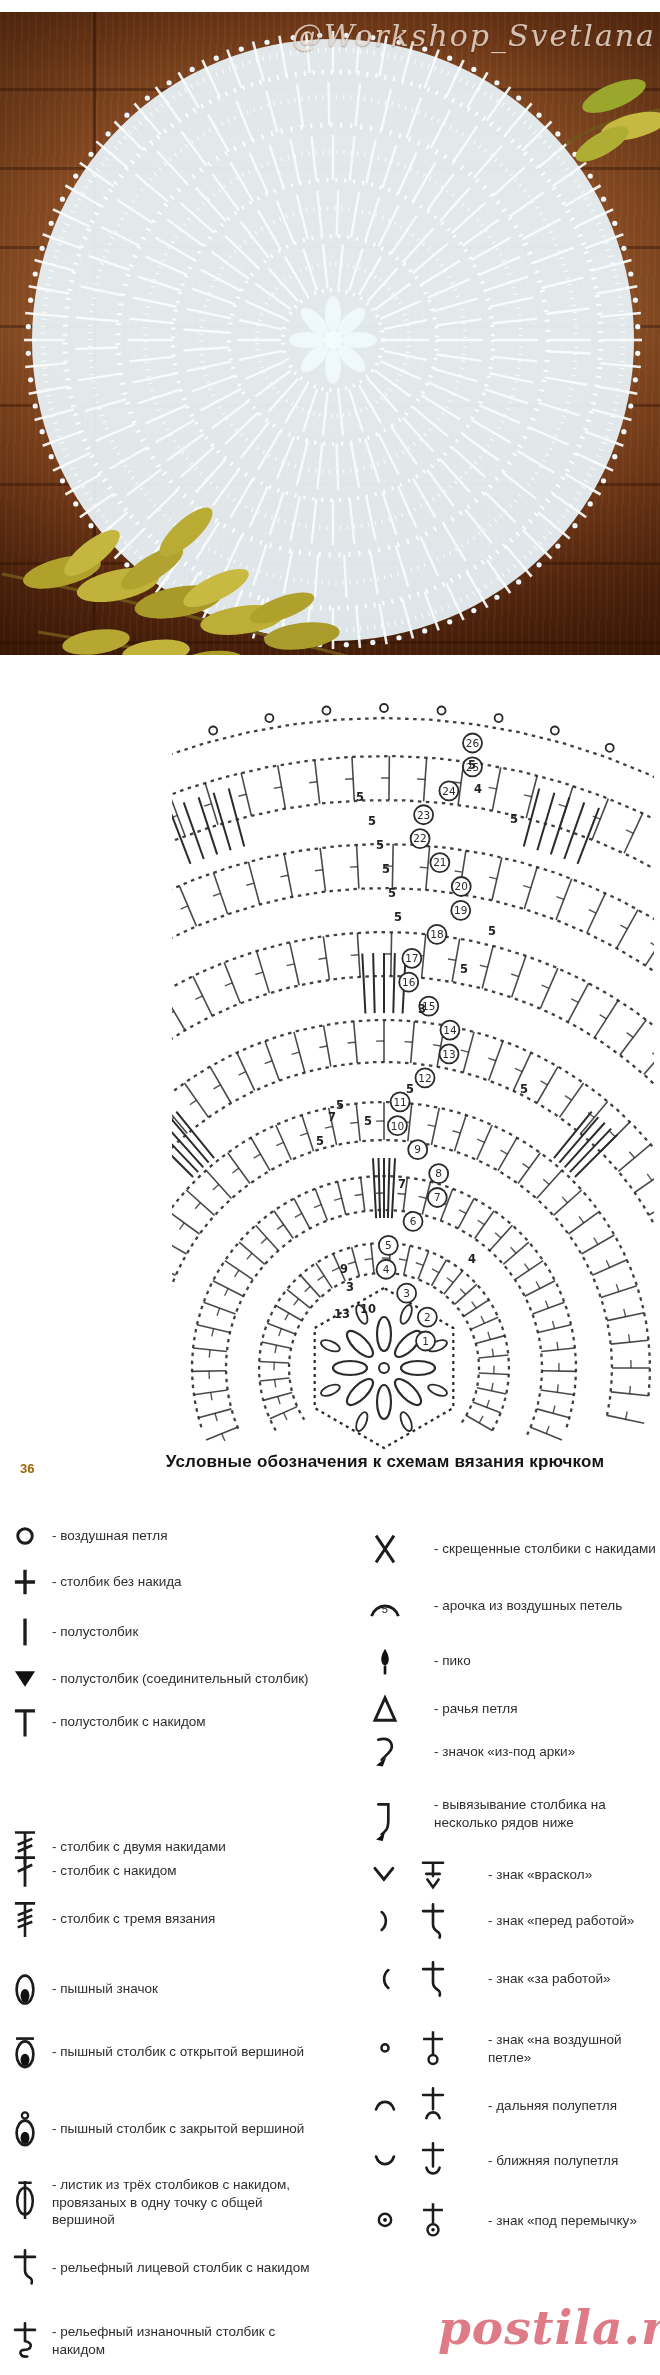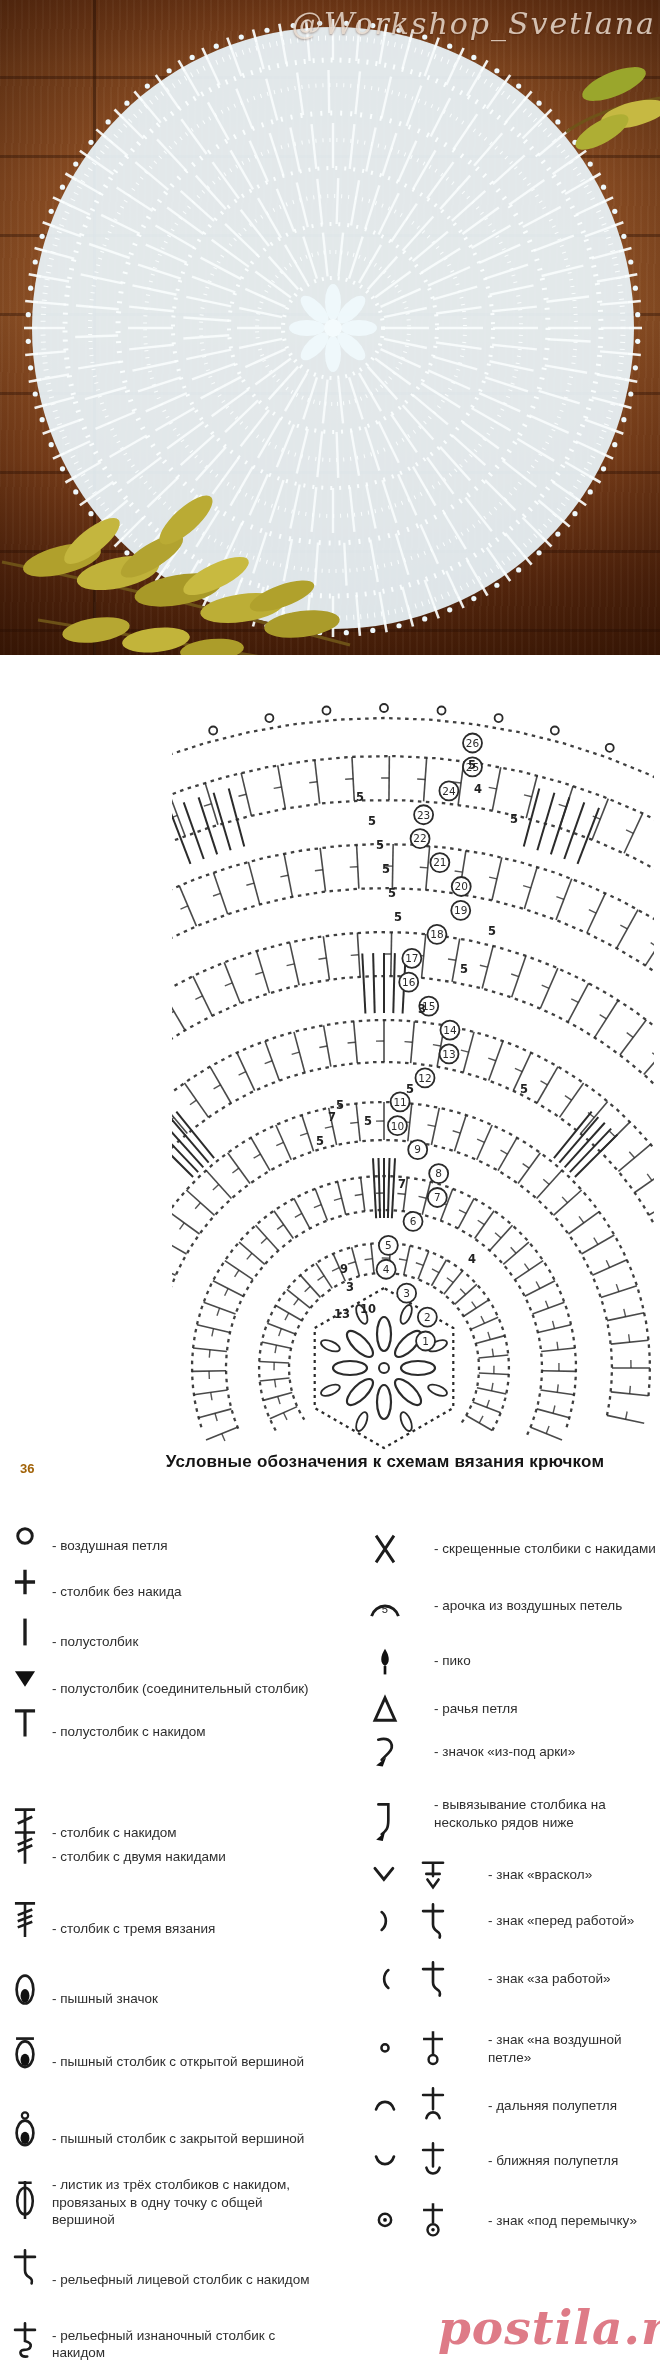--- a/index.html
+++ b/index.html
@@ -1,20 +1,20 @@
 <!DOCTYPE html>
 <html><head>
 <meta charset="utf-8">
 <style>
   html,body{margin:0;padding:0;background:#fff;}
   .page{position:relative;width:660px;height:2375px;margin:0 auto;background:#fff;overflow:hidden;
         font-family:"Liberation Sans",sans-serif;}
 
   
-  .photo{position:absolute;left:0;top:0;width:660px;height:655px;overflow:hidden;
+  .photo{position:absolute;left:0;top:12px;width:660px;height:655px;overflow:hidden;
     background:
       radial-gradient(circle at 50% 45%, rgba(0,0,0,0) 52%, rgba(30,9,0,.5) 100%),
       repeating-linear-gradient(180deg, rgba(42,15,4,0) 0 76px, rgba(42,15,4,.38) 76px 79px),
       repeating-linear-gradient(91deg, rgba(255,230,200,.05) 0 2px, rgba(0,0,0,0) 2px 7px),
       linear-gradient(90deg, rgba(0,0,0,0) 0 93px, rgba(25,8,1,.4) 93px 96px, rgba(0,0,0,0) 96px),
       linear-gradient(180deg,#6e3716 0%,#7f451e 10%,#8e4f24 28%,#935427 48%,#82431c 70%,#602c10 88%,#4c2109 100%);}
   .photo svg{position:absolute;left:0;top:0;}
   .photo-watermark{position:absolute;top:6px;right:4px;width:390px;text-align:right;
     font-family:"DejaVu Serif",serif;font-style:italic;font-size:30px;letter-spacing:2px;
     color:rgba(242,230,218,.8);text-shadow:0 1px 2px rgba(60,20,5,.4);}
@@ -22,21 +22,21 @@
   
   .chart-wrap{position:absolute;left:0;top:655px;width:660px;height:825px;background:#fff;}
   #chart-svg{position:absolute;left:172px;top:18px;}
   .page-num{position:absolute;left:20px;top:806px;font-weight:bold;font-size:13px;color:#a16207;}
 
   .legend-title{position:absolute;left:95px;top:1452px;width:580px;margin:0;text-align:center;
     font-size:17px;font-weight:bold;color:#151515;letter-spacing:.2px;}
 
   
   .lrow,.rrow{position:absolute;display:flex;align-items:center;color:#2e2e2e;font-size:13.5px;}
-  .lrow{left:6px;width:322px;align-items:flex-end;}
+  .lrow{left:6px;width:322px;}
   .rrow{left:366px;width:296px;}
   .sym{flex:0 0 38px;display:flex;justify-content:center;align-items:center;}
   .sym2{flex:0 0 50px;display:flex;justify-content:center;align-items:center;margin-left:4px;}
   .lbl{margin-left:8px;line-height:1.3;}
   .rrow .lbl{margin-left:30px;}
   .wrapped{align-items:flex-start;}
   .wrapped .sym{margin-top:4px;}
 
   
   .site-watermark{position:absolute;left:438px;top:2300px;
@@ -1225,21 +1225,21 @@
     <span class="lbl">- полустолбик с накидом</span>
   </div>
   <div class="lrow" style="top:1660px">
     <span class="sym">
         <svg width="30" height="38" viewBox="0 0 24 34">
           <polygon points="3,10 21,10 12,24" fill="#111"></polygon>
         </svg>
       </span>
     <span class="lbl">- полустолбик (соединительный столбик)</span>
   </div>
-  <div class="lrow" style="top:1804px">
+  <div class="lrow" style="top:1852px">
     <span class="sym">
         <svg width="30" height="38" viewBox="0 0 24 34">
           <path d="M3 5 H21 M12 5 V31 M5.5 17.5 L18.5 11.5" stroke="#1c1c1c" stroke-width="2.5" fill="none"></path>
         </svg>
       </span>
     <span class="lbl">- столбик с накидом</span>
   </div>
   <div class="lrow" style="top:1828px">
     <span class="sym">
         <svg width="30" height="38" viewBox="0 0 24 34">

